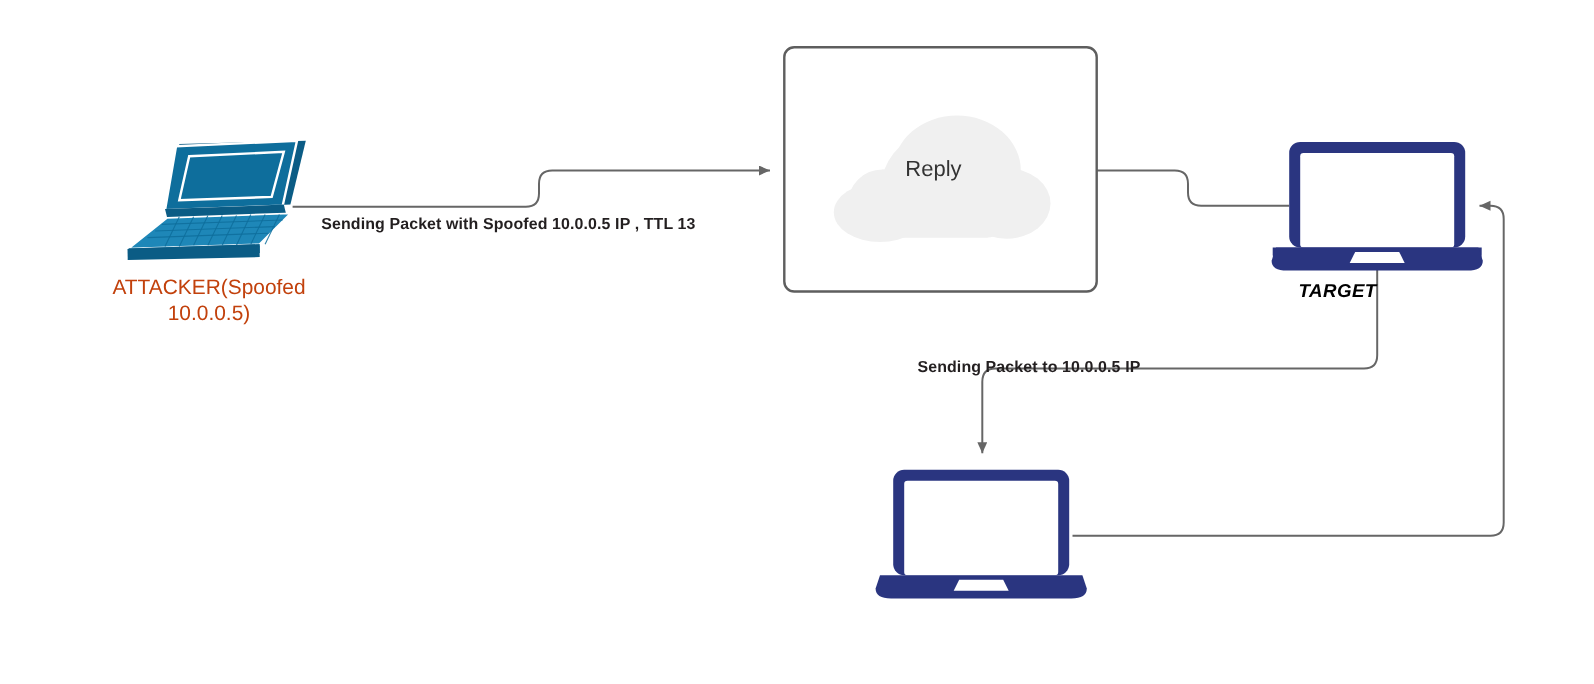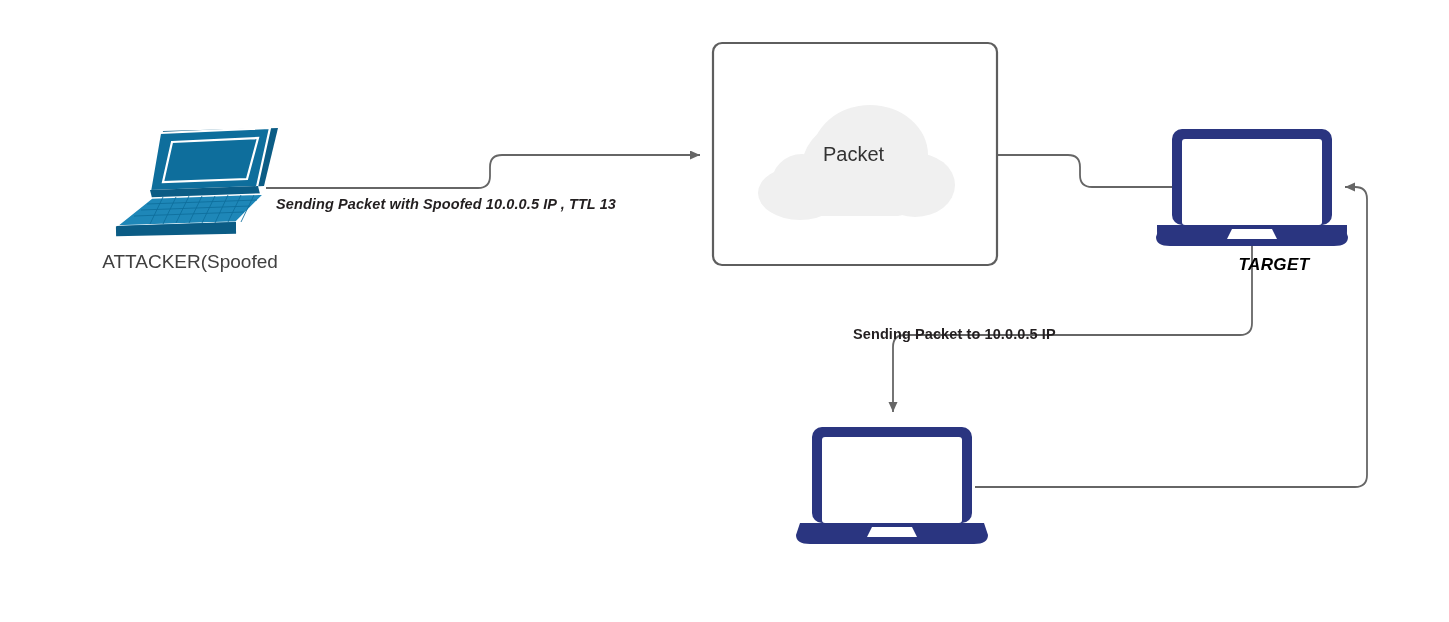--- a/index.html
+++ b/index.html
@@ -31,21 +31,21 @@
     font-size: 14.5px;
     font-weight: bold;
     color: #231f20;
     white-space: nowrap;
     letter-spacing: 0.1px;
   }
   .node-label {
     position: absolute;
     font-family: "Liberation Sans", sans-serif;
     font-size: 19px;
-    color: #404040;
+    color: #c2410c;
     white-space: nowrap;
     text-align: center;
     line-height: 1.28;
   }
   .node-label.bold-italic {
     font-weight: bold;
     font-style: italic;
     font-size: 17px;
     color: #000000;
     letter-spacing: 0.4px;
@@ -154,25 +154,26 @@
     <g>
       <rect x="812" y="427" width="160" height="96" rx="10" ry="10" fill="#2A3580"></rect>
       <rect x="822" y="437" width="140" height="86" rx="3" ry="3" fill="#ffffff"></rect>
       <path d="M800,523 L984,523 L988,535 Q988,544 974,544 L810,544 Q796,544 796,535 Z" fill="#2A3580"></path>
       <path d="M872,527 L912,527 L917,537 L867,537 Z" fill="#ffffff"></path>
     </g>
   </svg>
 
   <div class="node-label" style="left:40px; top:250px; width:300px;">
     <div>ATTACKER(Spoofed</div>
+    <div>10.0.0.5)</div>
   </div>
 
-  <div class="cloud-text" style="left:823px; top:143px;">Packet</div>
+  <div class="cloud-text" style="left:823px; top:143px;">Reply</div>
 
-  <div class="node-label bold-italic" style="left:1194px; top:254px; width:160px;">TARGET</div>
+  <div class="node-label bold-italic" style="left:1136px; top:254px; width:160px;">TARGET</div>
 
 
-  <div class="edge-label" style="left:276px; top:196px;font-style:italic;">Sending Packet with Spoofed 10.0.0.5 IP , TTL 13</div>
+  <div class="edge-label" style="left:292px; top:196px;">Sending Packet with Spoofed 10.0.0.5 IP , TTL 13</div>
 
-  <div class="edge-label" style="left:853px; top:326px;">Sending Packet to 10.0.0.5 IP</div>
+  <div class="edge-label" style="left:834px; top:326px;">Sending Packet to 10.0.0.5 IP</div>
 
 
 </div>
 
 </body></html>

